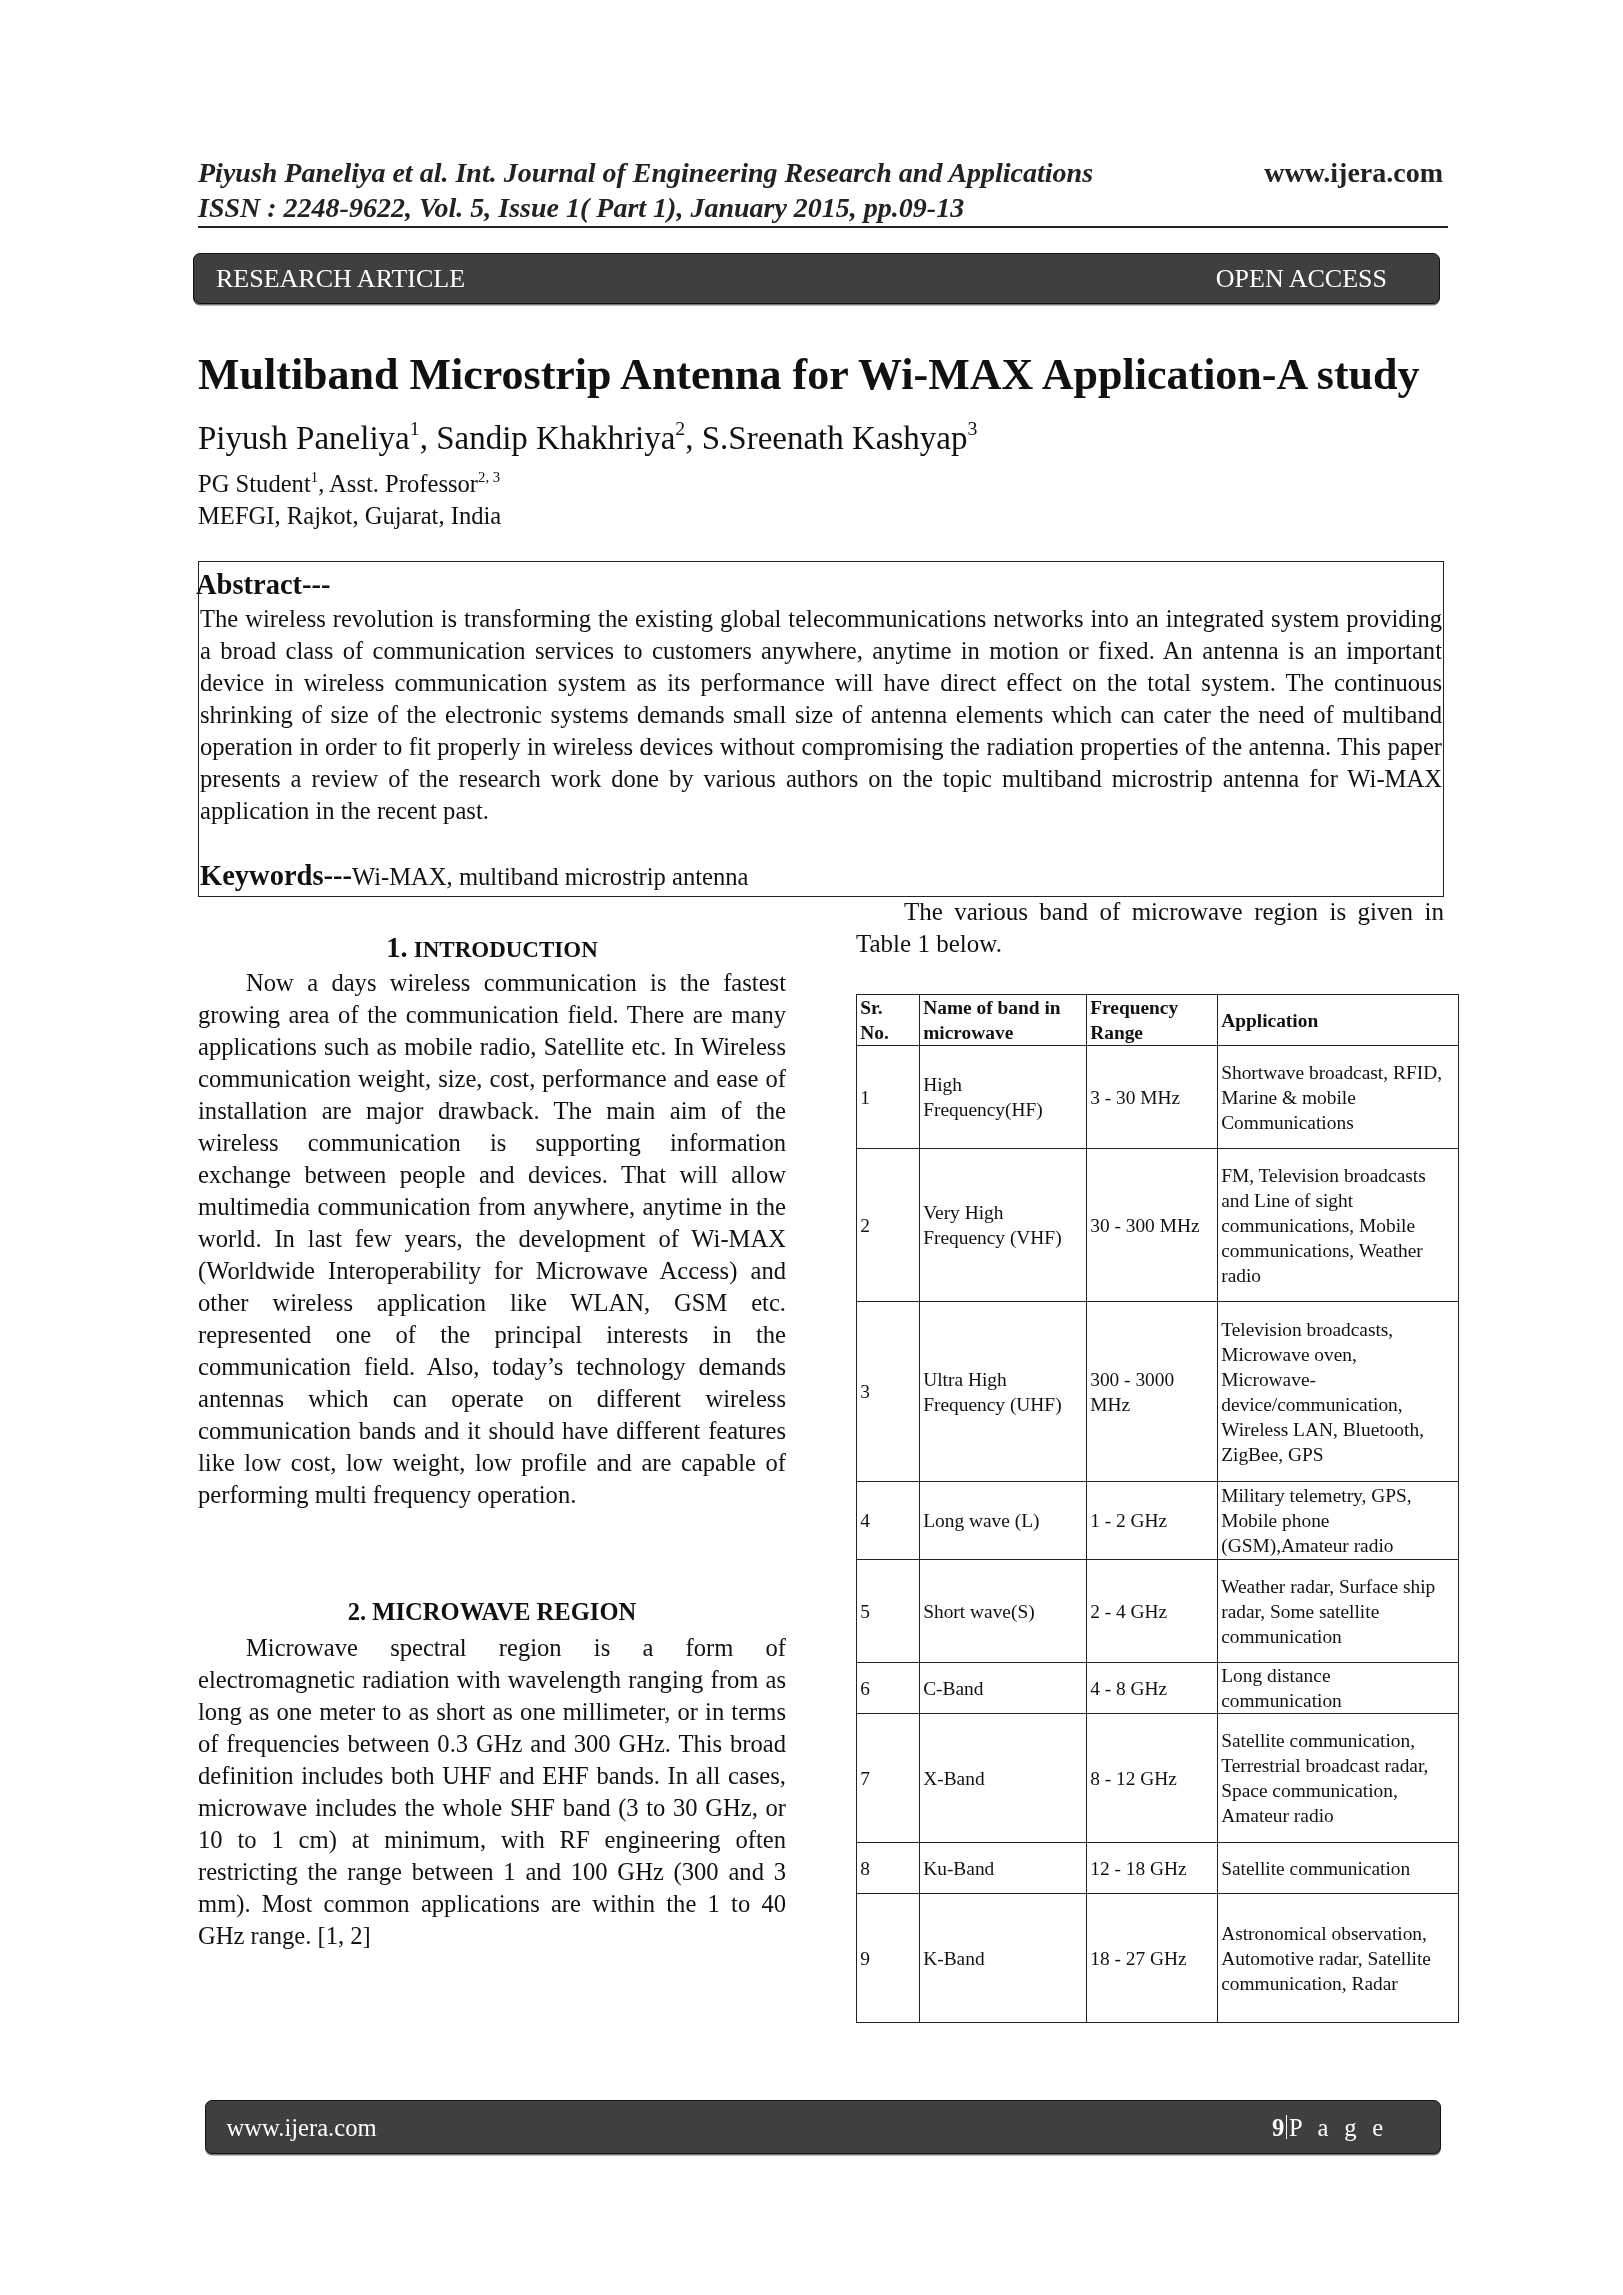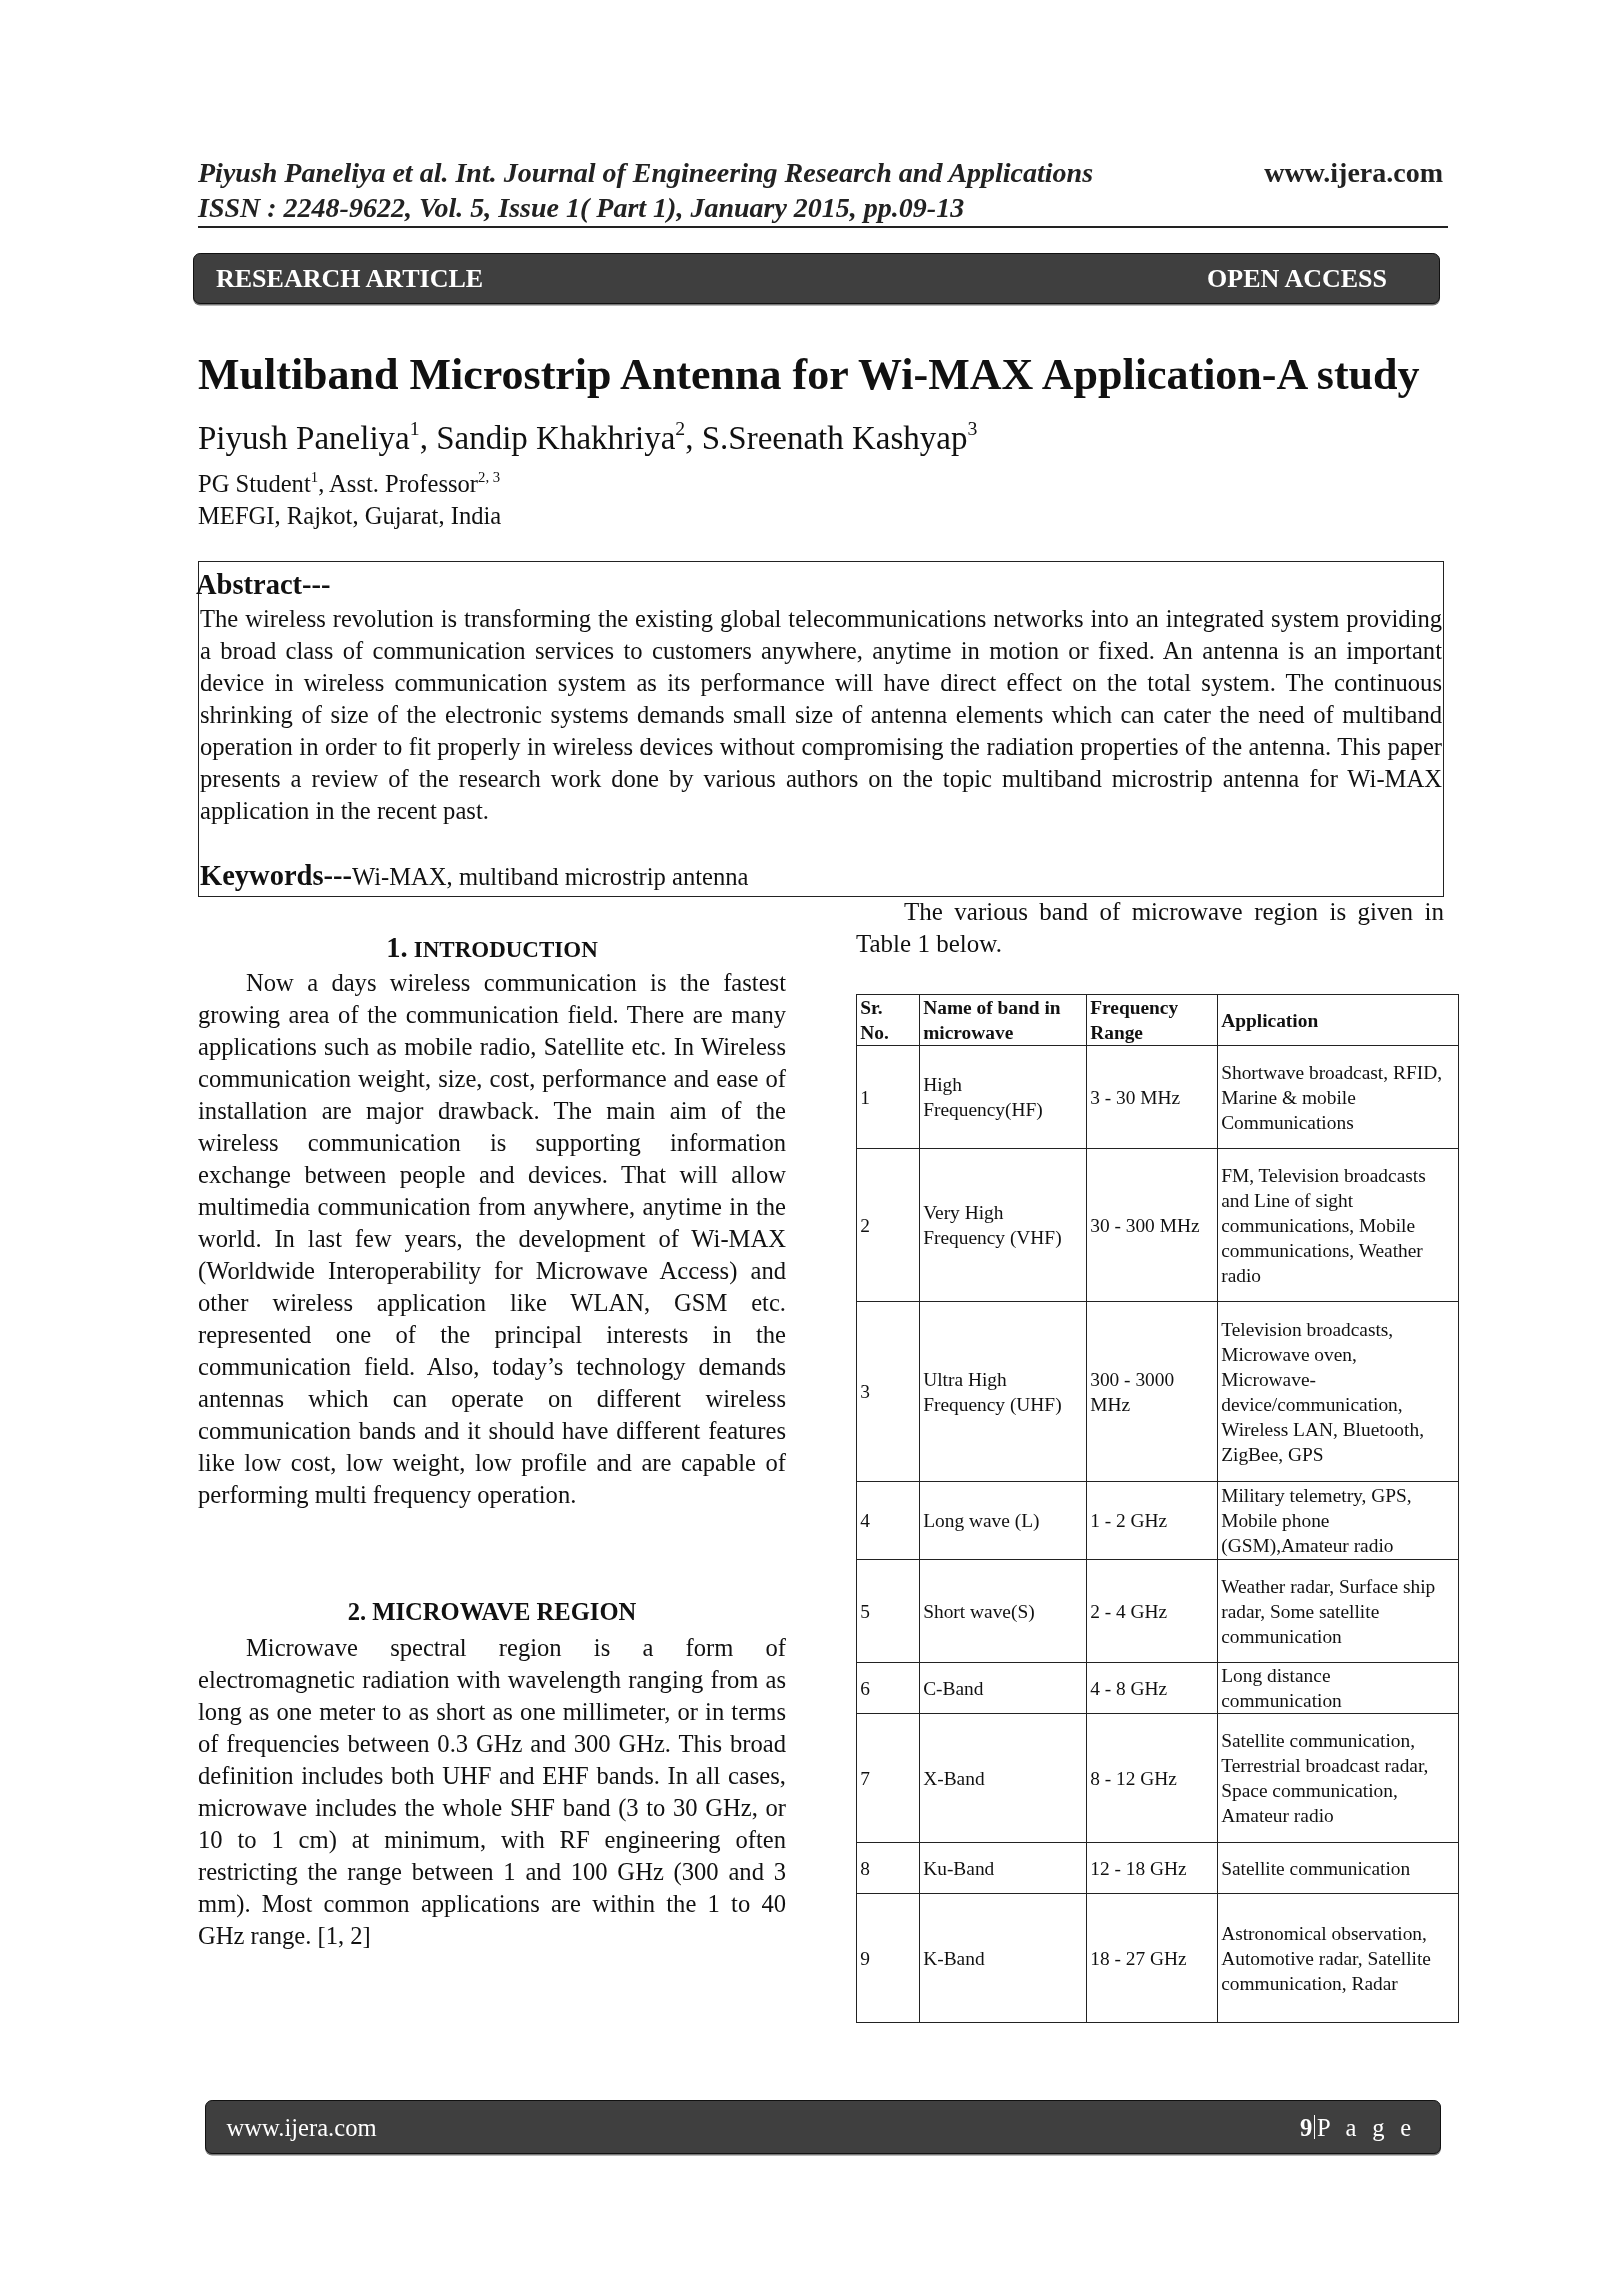--- a/index.html
+++ b/index.html
@@ -9,21 +9,21 @@
   }
   .abs { position: absolute; }
   .running-head { left: 198px; top: 155px; width: 1245px; font-style: italic; font-size: 28px; line-height: 35px; color: #222; font-weight: bold; }
   .running-head .url { position: absolute; right: 0; top: 0; font-style: normal; }
   .head-rule { left: 198px; top: 226px; width: 1250px; height: 2.4px; background: #222; }
   .banner {
     left: 193px; top: 253px; width: 1245px; height: 49px; background: #3f3f3f;
     border: 1.6px solid #111; border-radius: 7.1px; color: #fff; font-size: 26px;
     box-shadow: 0 1.6px 0 #777;
   }
-  .banner span { position: absolute; top: 10.3px; font-weight: bold; }
+  .banner span { position: absolute; top: 10.3px; }
   .title { left: 198px; top: 349px; font-size: 44px; font-weight: bold; white-space: nowrap; }
   .authors { left: 198px; top: 420px; font-size: 33px; white-space: nowrap; }
   .authors sup, .affil sup { font-size: 60%; vertical-align: 0.7em; line-height: 0; }
   .affil { left: 198px; top: 468px; font-size: 24.6px; line-height: 32px; }
   .abstract-box {
     left: 198px; top: 561px; width: 1246px; height: 336px; border: 1.6px solid #222;
     box-sizing: border-box;
   }
   .abstract-head { left: 196px; top: 569px; font-size: 28.5px; font-weight: bold; }
   .abstract-text { left: 200px; top: 603px; width: 1242px; font-size: 24.6px; line-height: 32px; text-align: justify; }
@@ -38,21 +38,21 @@
     font-size: 19.4px; line-height: 25px; text-align: left;
   }
   table.bands td, table.bands th { border: 1.6px solid #222; padding: 0 3.2px; vertical-align: middle; }
   table.bands th { font-weight: bold; }
   .footer {
     left: 205px; top: 2100px; width: 1234px; height: 52px; background: #3f3f3f;
     border: 1.6px solid #111; border-radius: 7.1px; color: #fff; font-size: 24.6px;
     box-shadow: 0 1.6px 0 #777;
   }
   .footer .f-left { position: absolute; left: 20.6px; top: 12.7px; }
-  .footer .f-right { position: absolute; right: 24px; top: 12.7px; letter-spacing: 4.8px; }
+  .footer .f-right { position: absolute; right: 52px; top: 12.7px; letter-spacing: 4.8px; }
   .footer .f-right b { letter-spacing: 0; }
   .footer .sep { display: inline-block; width: 1.6px; height: 24px; background: #fff; vertical-align: -3.2px; margin: 0 1.6px; }
 </style>
 </head>
 <body>
 
 <div class="abs running-head">
   <div>Piyush Paneliya et al. Int. Journal of Engineering Research and Applications</div>
   <div>ISSN : 2248-9622, Vol. 5, Issue 1( Part 1), January 2015, pp.09-13</div>
   <span class="url">www.ijera.com</span>

